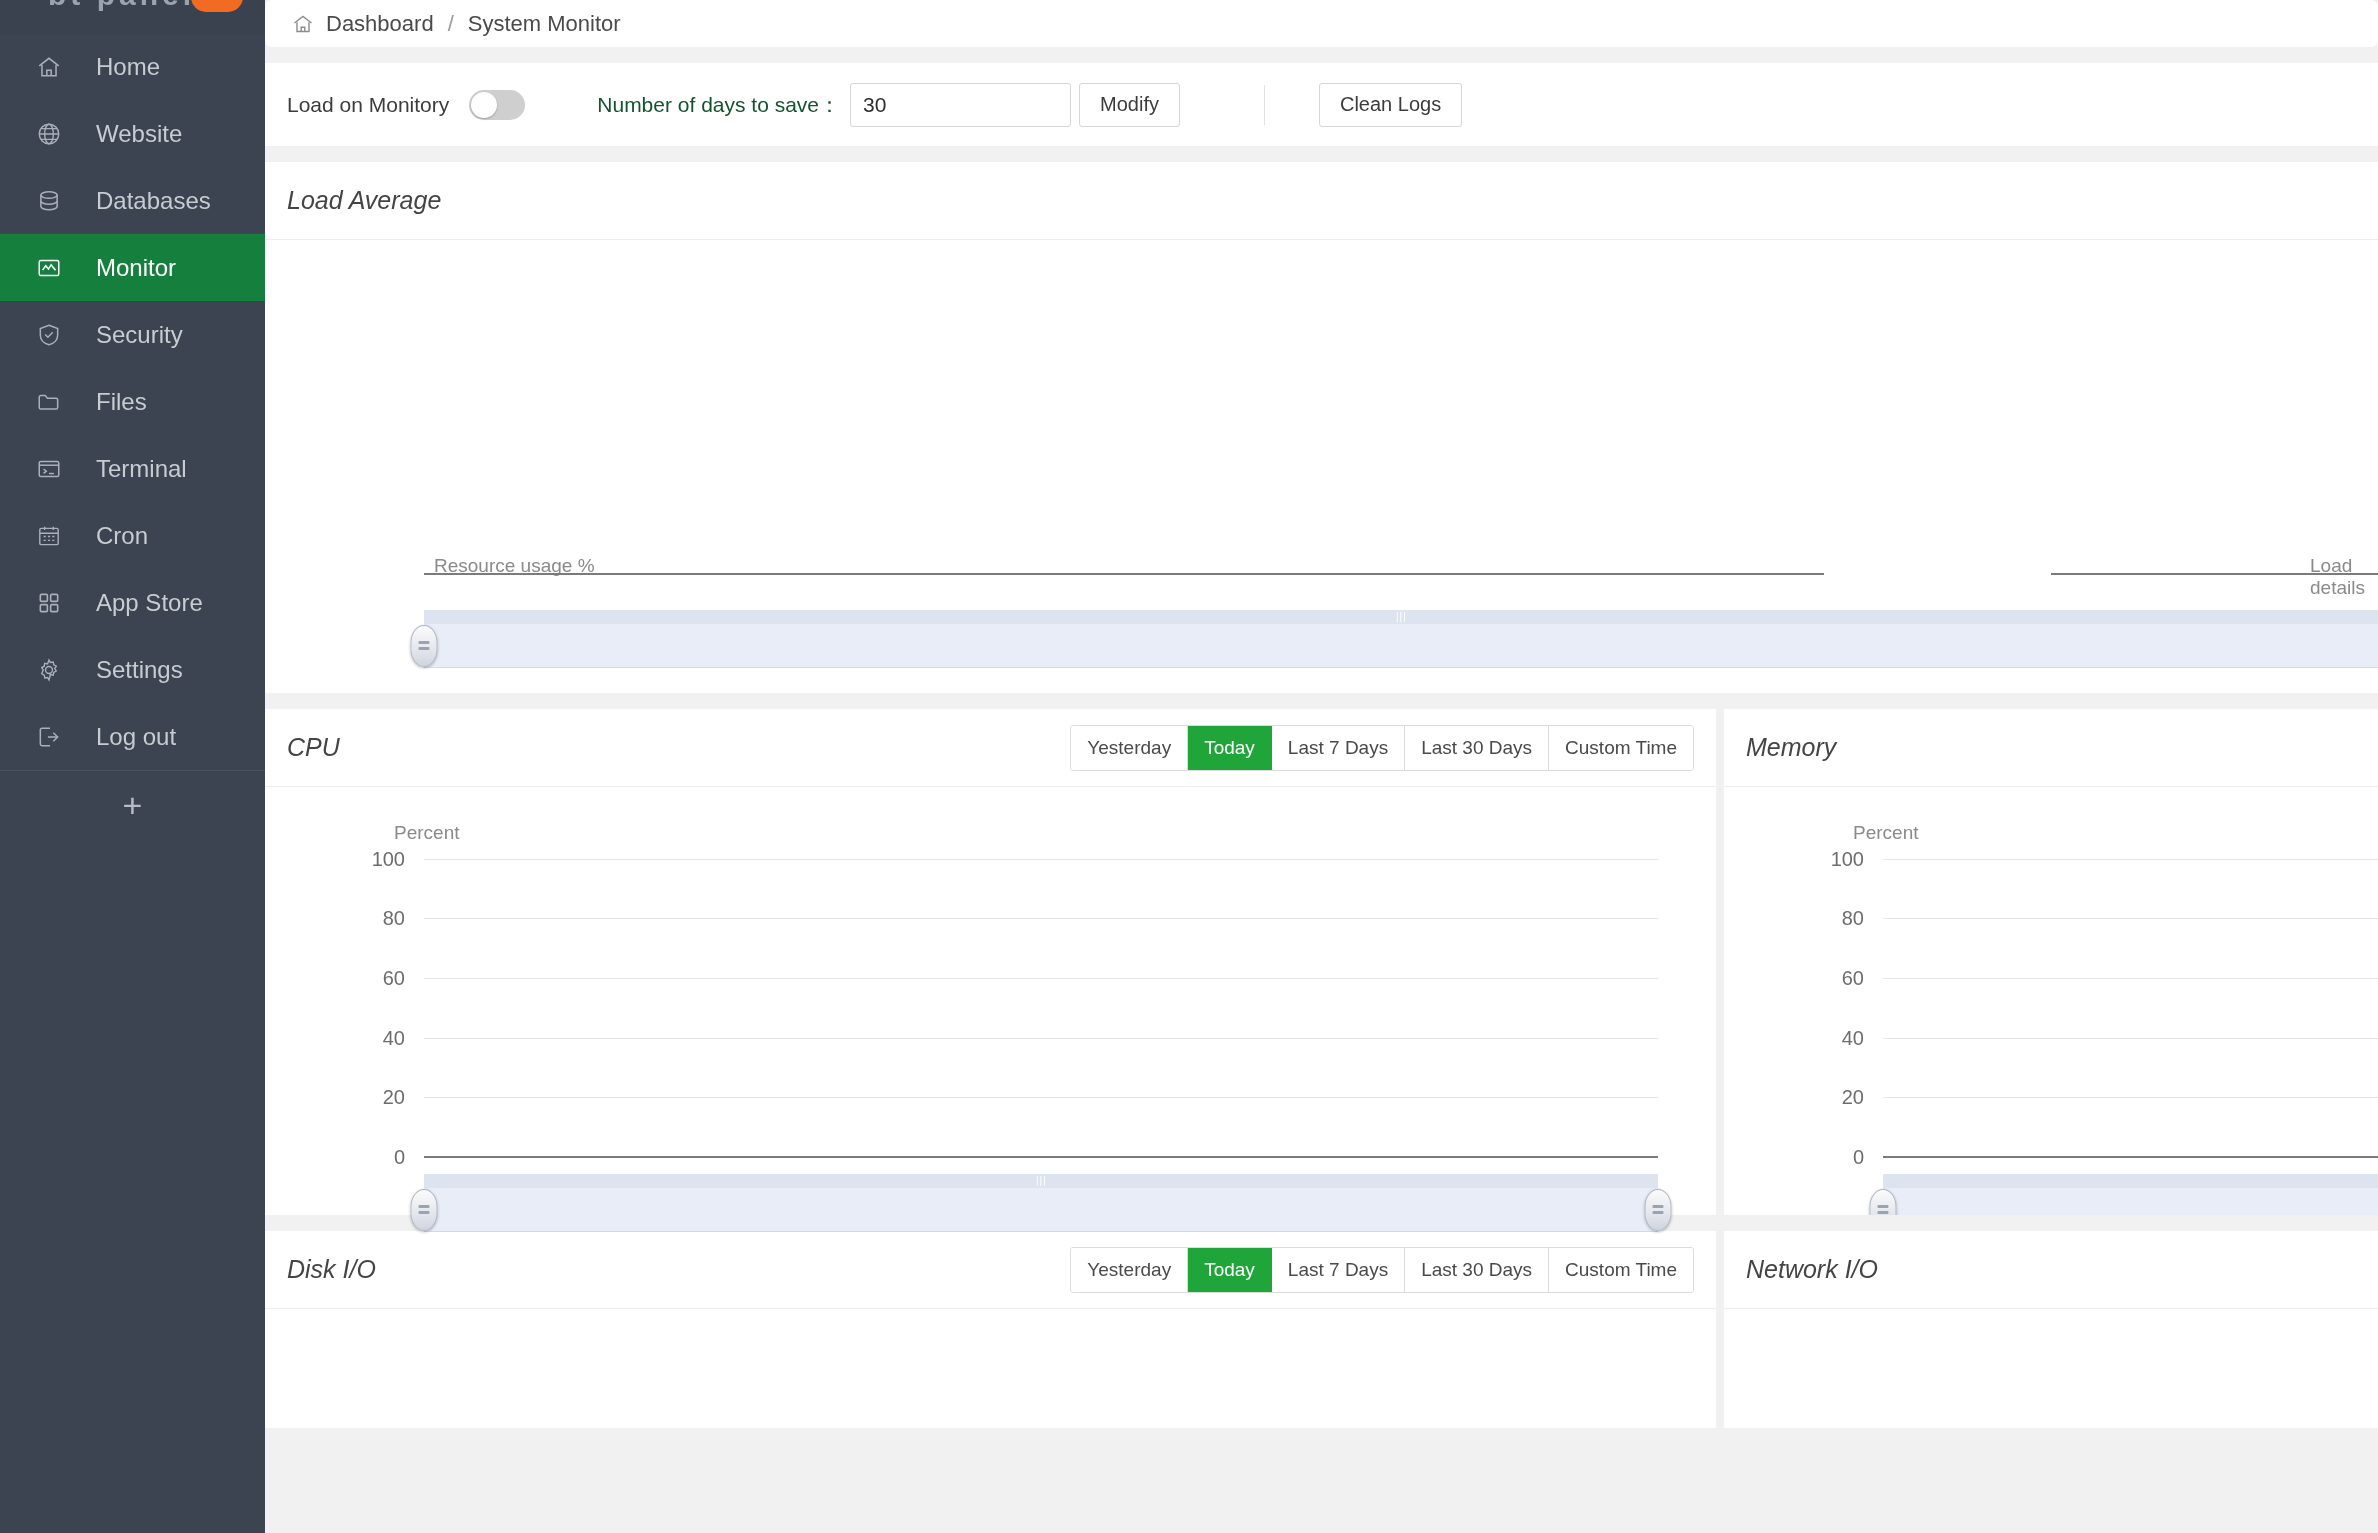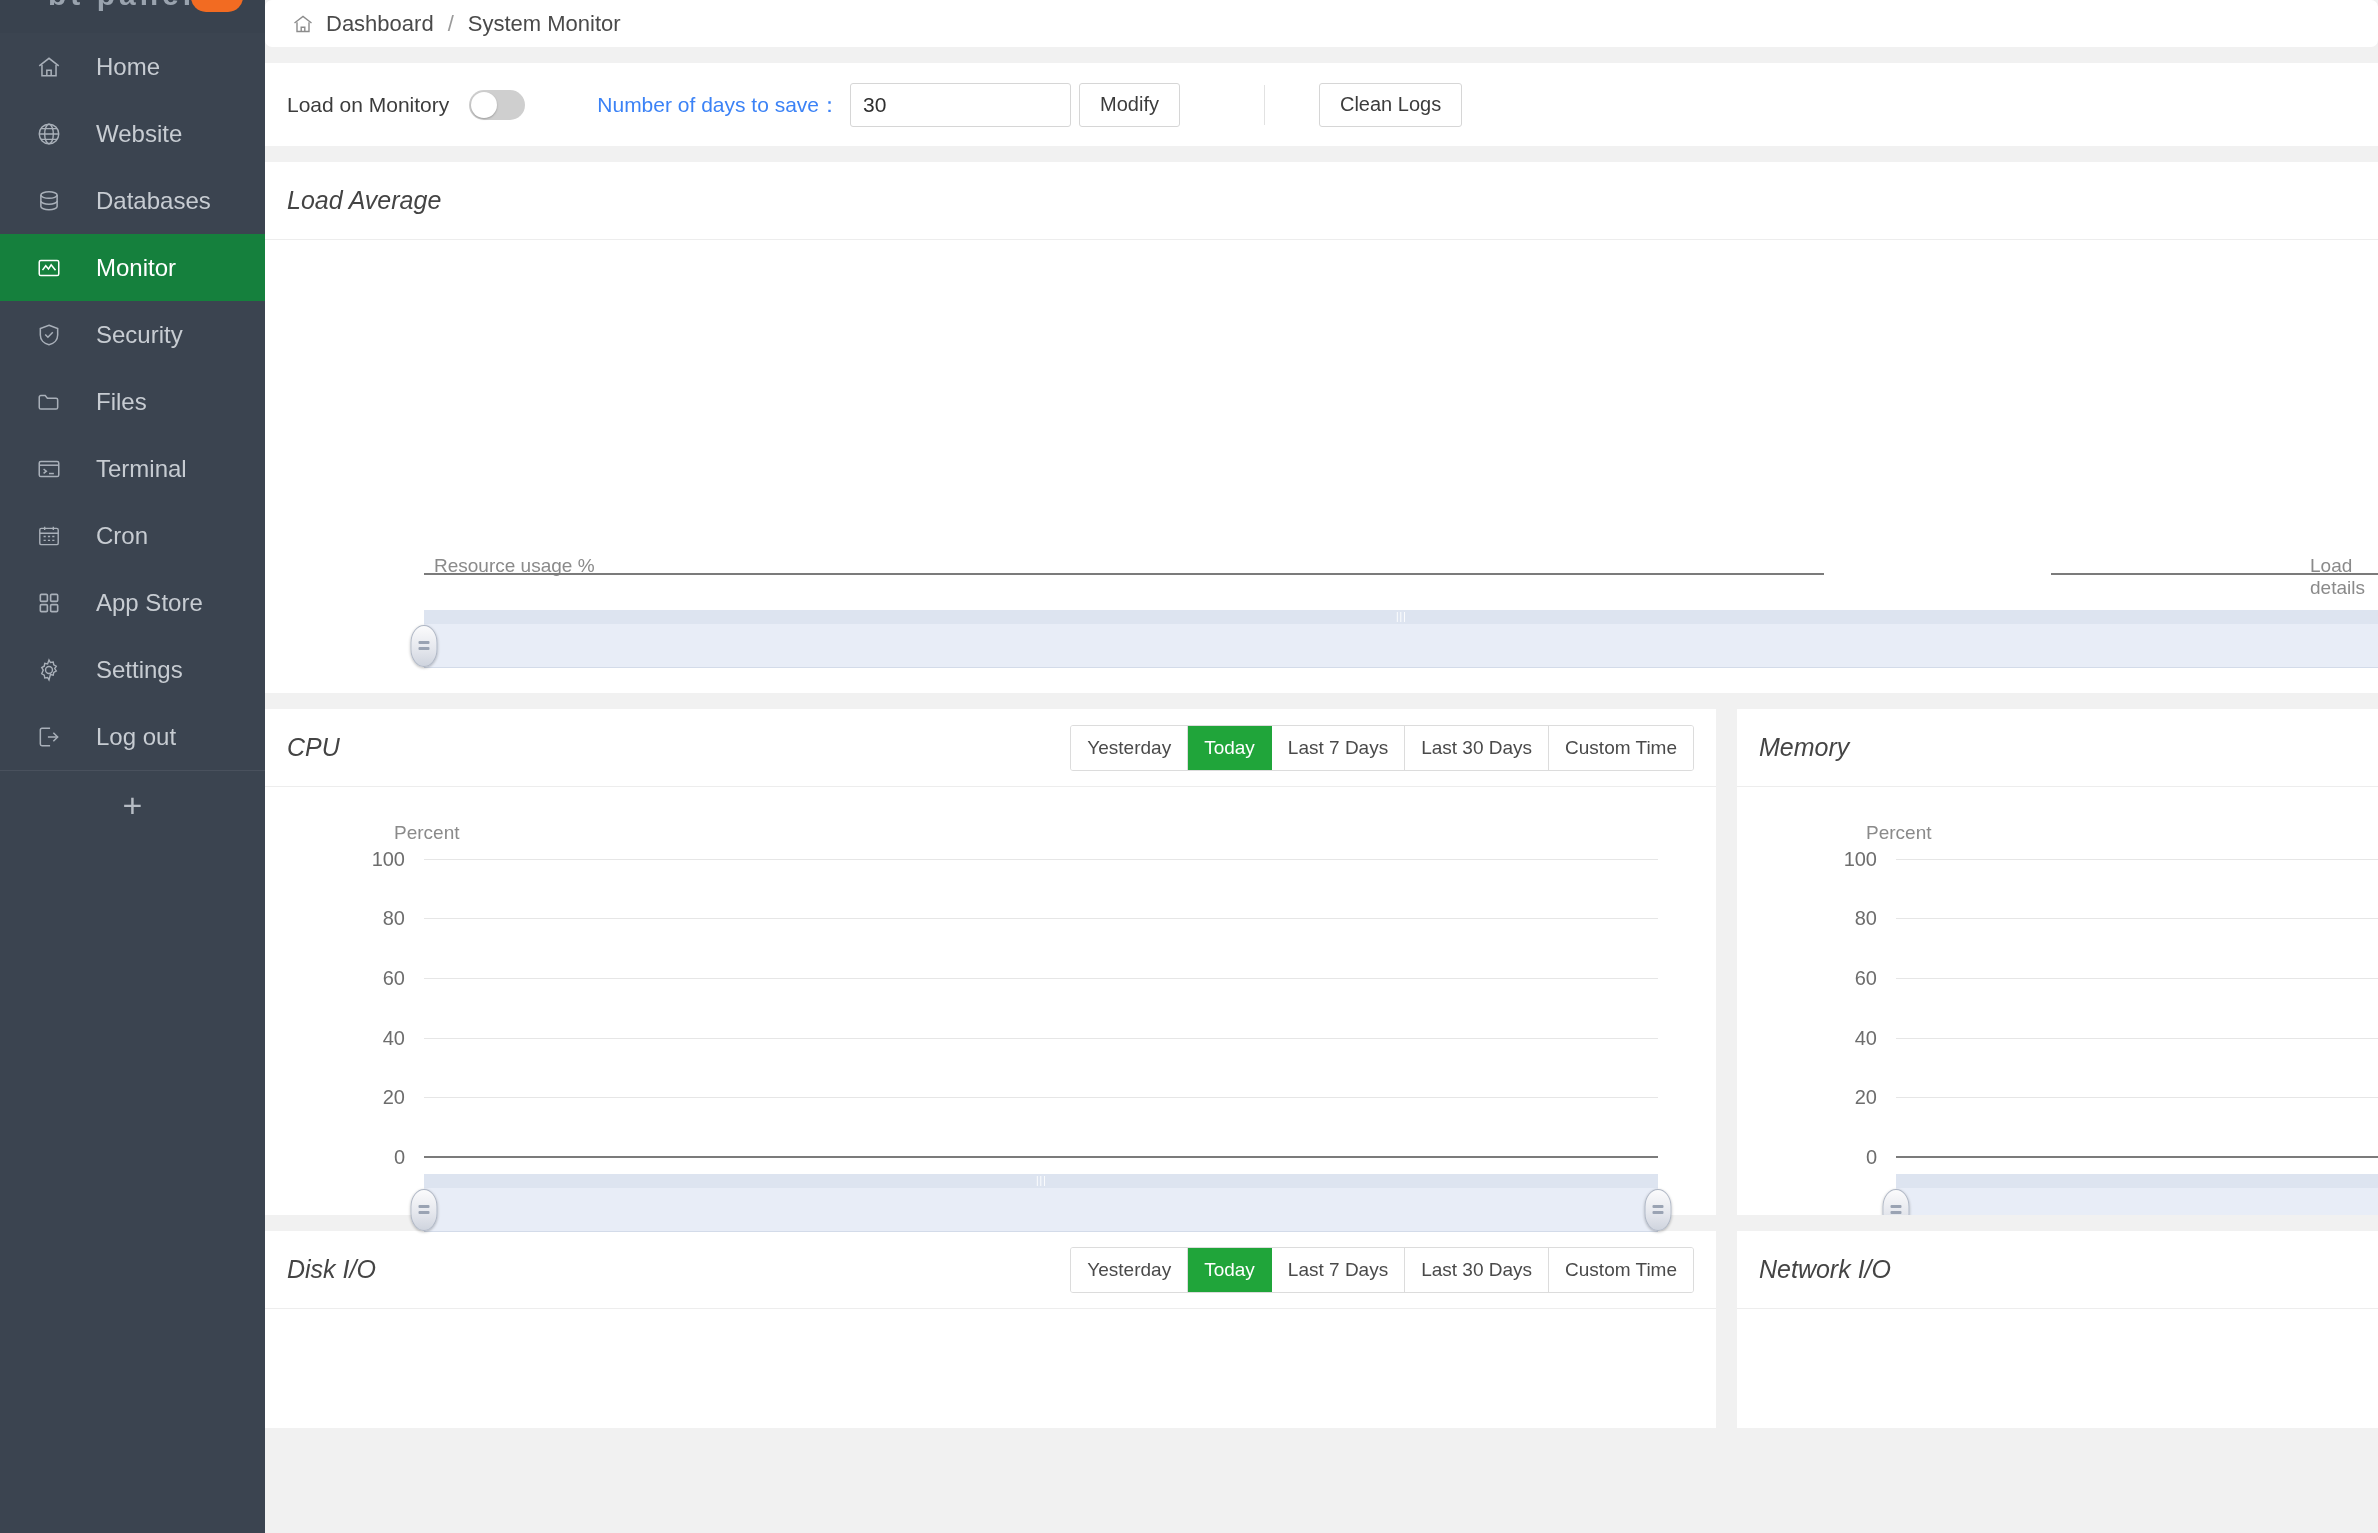--- a/index.html
+++ b/index.html
@@ -120,21 +120,21 @@
     flex: 0 0 56px;
   }
   .switch .knob {
     position: absolute;
     left: 2px; top: 2px;
     width: 26px; height: 26px;
     border-radius: 50%;
     background: #ffffff;
     box-shadow: 0 1px 2px rgba(0,0,0,.25);
   }
-  .tb-label2 { font-size: 21px; color: #3b82f6; margin-left: 72px; }
+  .tb-label2 { font-size: 21px; color: #14532d; margin-left: 72px; }
   .days-input {
     margin-left: 10px;
     width: 221px; height: 44px;
     border: 1px solid #d6d6d6;
     border-radius: 3px;
     font-size: 21px;
     color: #2f2f2f;
     padding: 0 12px;
     font-family: "Liberation Sans", sans-serif;
     background: #fff;
@@ -255,21 +255,21 @@
     gap: 3px;
     cursor: ew-resize;
   }
   .dz-handle i {
     display: block;
     width: 11px; height: 3px;
     background: #9aa3b3;
     border-radius: 1px;
   }
 
-  .split-row { display: flex; gap: 21px; margin-top: 16px; }
+  .split-row { display: flex; gap: 8px; margin-top: 16px; }
   .split-left { flex: 0 0 1451px; background: #fff; }
   .split-right { flex: 1; background: #fff; overflow: hidden; }
 </style>
 </head>
 <body>
 
 <div class="app">
 
   <aside class="sidebar">
     <div class="logo-strip">

